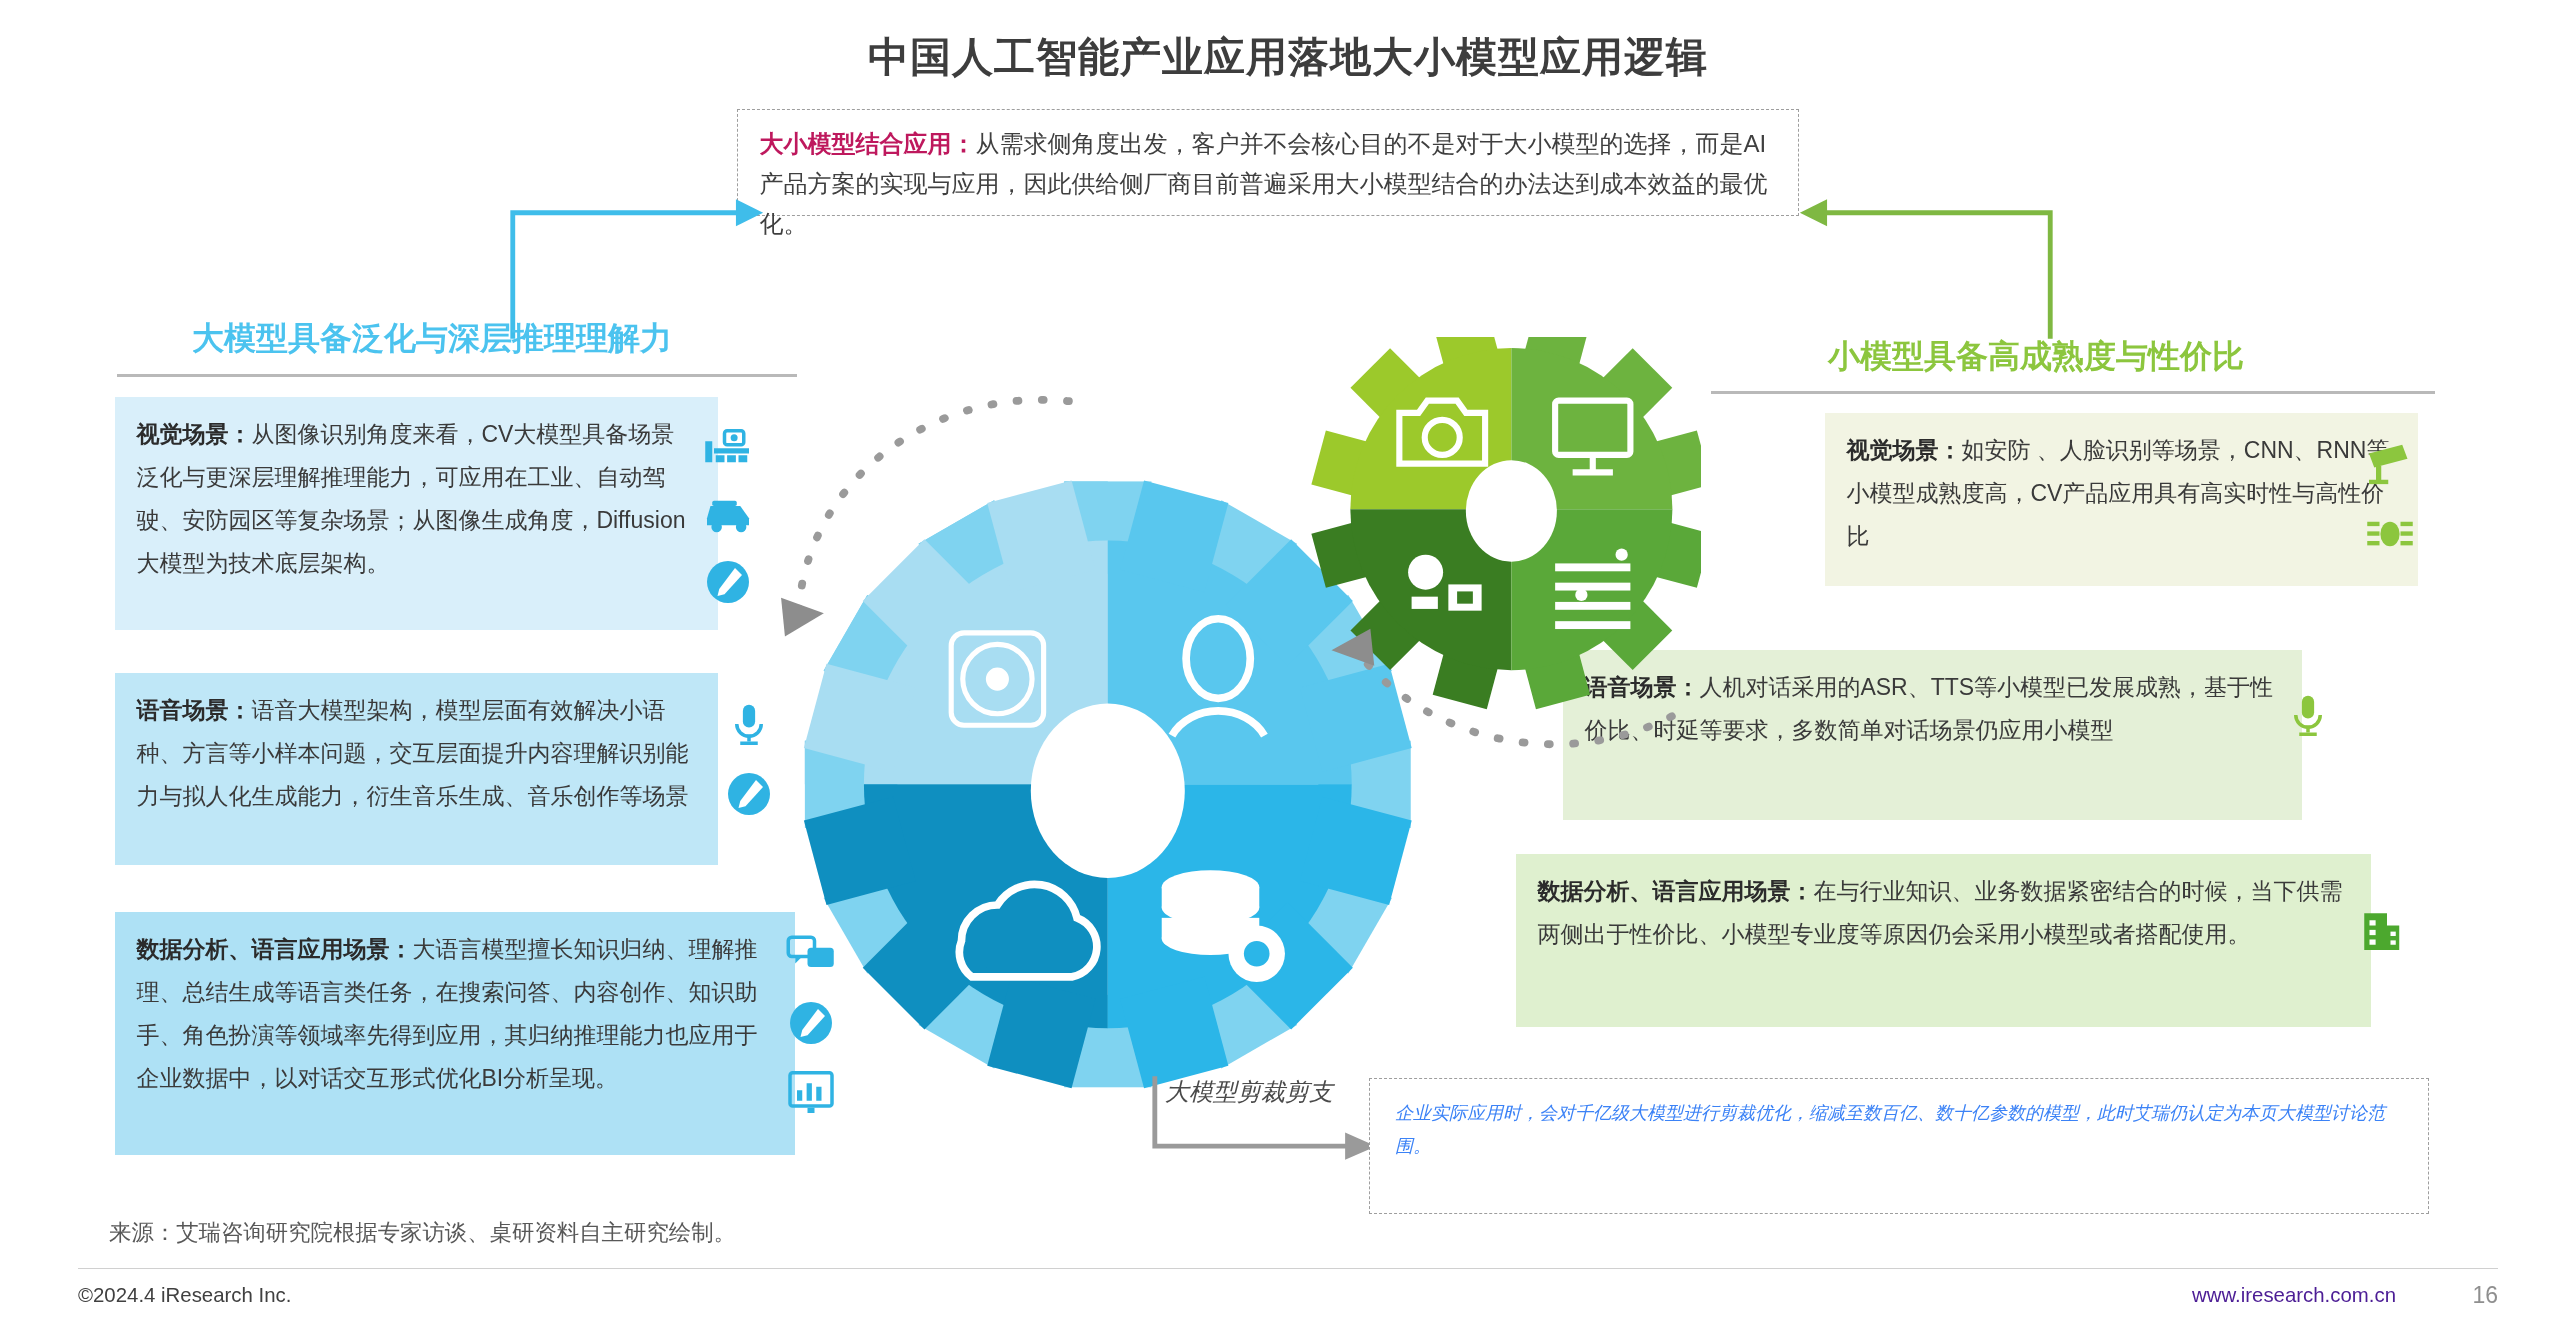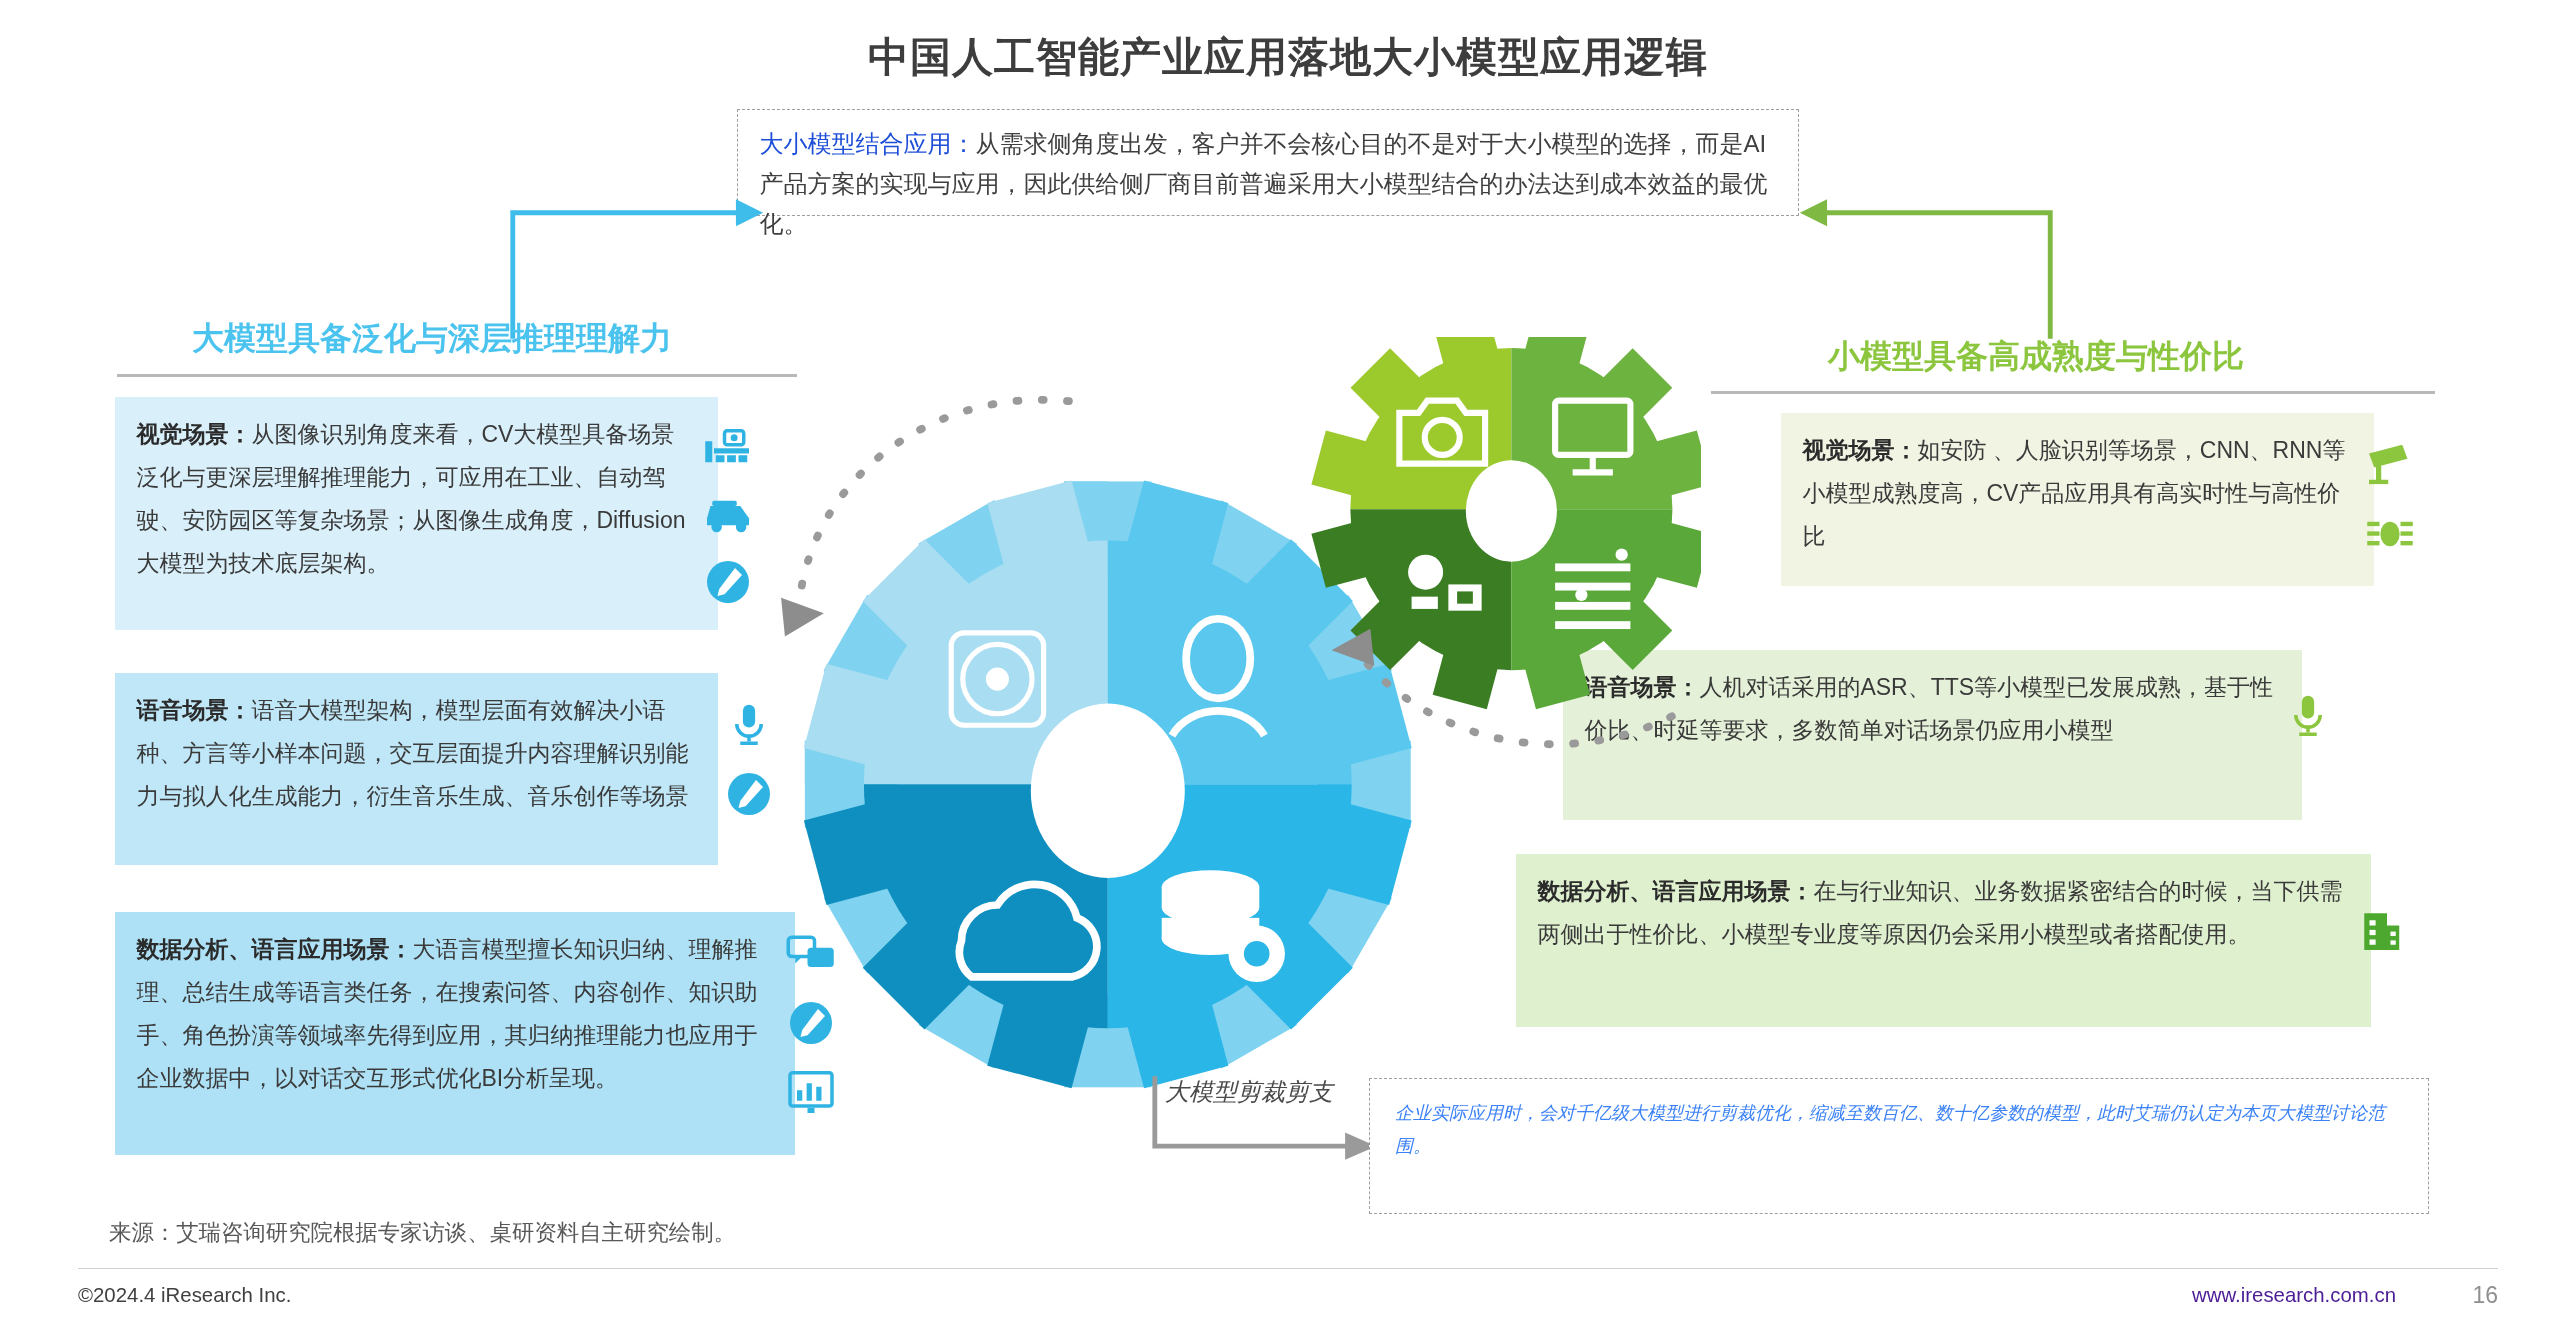--- a/index.html
+++ b/index.html
@@ -23,21 +23,21 @@
 
   
   .top-callout{
     position:absolute;left:737px;top:93px;width:1062px;height:107px;
     border:1.9px dashed #9e9e9e;
     background:#ffffff;
     padding:13.6px 21.4px 9.7px 21.4px;
     box-sizing:border-box;
     font-size:24px;line-height:40px;color:#3f3f3f;
   }
-  .top-callout b{font-weight:normal;color:#1d4ed8;margin-top:28px;}
+  .top-callout b{font-weight:bold;color:#be185d;margin-top:28px;}
 
   
   .col-head{
     position:absolute;
     font-size:32px;font-weight:bold;
     white-space:nowrap;
   }
   .col-head.left{left:192px;top:301px;color:#4bc3ef;}
   .col-head.right{left:1828px;top:319px;color:#8cc63e;}
   .head-rule{
@@ -52,21 +52,21 @@
     box-sizing:border-box;
     font-size:23px;
     line-height:43px;
     color:#3a3a3a;
     padding:15.6px 21.4px;
   }
   .box b{font-weight:bold;color:#2b2b2b;}
   .box.blue{background:#d9effa;}
   .box.blue2{background:#bfe7f7;}
   .box.blue3{background:#aee1f5;}
-  .box.greenpale{background:#f2f4e3;}
+  .box.greenpale{background:#f2f4e3;margin-left:44px;}
   .box.green1{background:#e4f0d7;}
   .box.green2{background:#dff0cf;}
 
   .lb1{left:115px;top:381px;width:603px;height:233px;}
   .lb2{left:115px;top:657px;width:603px;height:192px;}
   .lb3{left:115px;top:896px;width:680px;height:243px;}
 
   .rb1{left:1781px;top:397px;width:593px;height:173px;}
   .rb2{left:1563px;top:634px;width:739px;height:170px;}
   .rb3{left:1516px;top:838px;width:855px;height:173px;}

